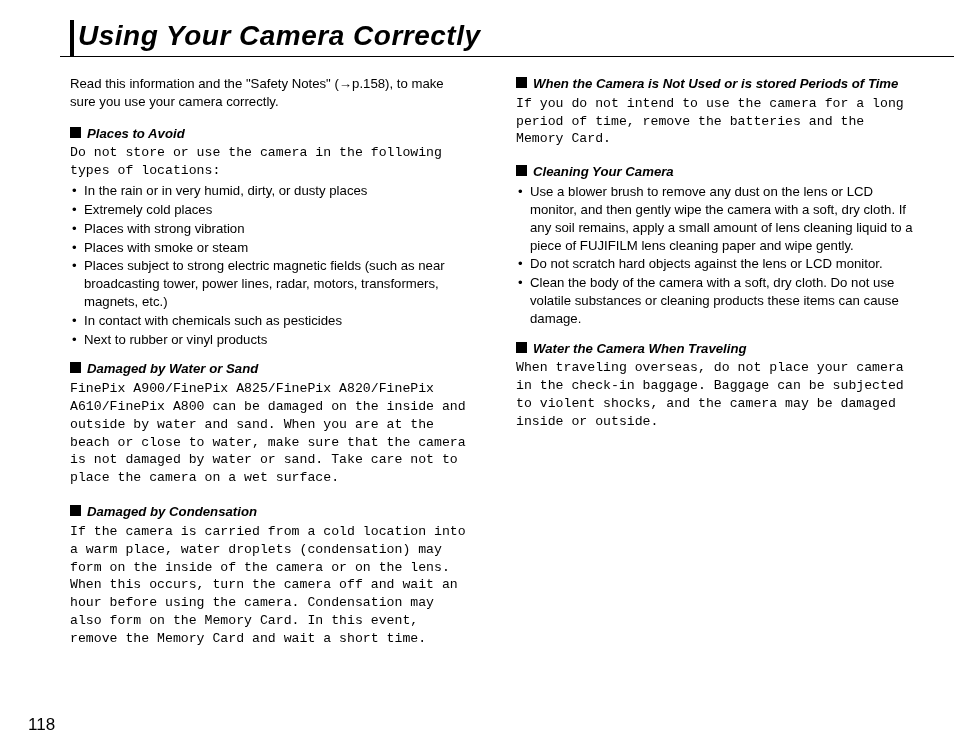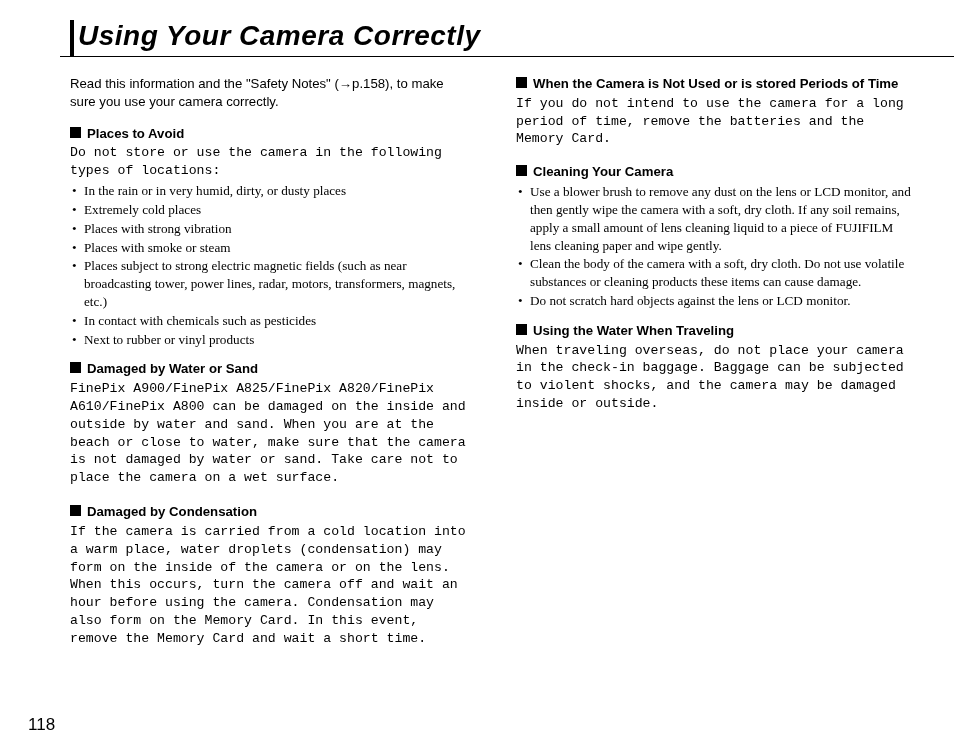--- a/index.html
+++ b/index.html
@@ -52,38 +52,38 @@
 .arrow-ref {
   font-family: Arial, sans-serif;
 }
 .section-head {
   font-weight: bold;
   margin-top: 12px;
   margin-bottom: 2px;
   display: flex;
   align-items: flex-start;
   gap: 6px;
+  font-style: italic;
 }
 .square {
   display: inline-block;
   width: 11px;
   height: 11px;
   background: #000;
   flex-shrink: 0;
   margin-top: 2px;
 }
 .body-text {
   margin-bottom: 2px;
   font-family: Liberation Mono, monospace;
 }
 ul {
   list-style: none;
   padding: 0;
   margin: 2px 0 10px 0;
-  font-family: Liberation Serif, serif;
 }
 ul li {
   position: relative;
   padding-left: 14px;
   margin-bottom: 1px;
 }
 ul li::before {
   content: "•";
   position: absolute;
   left: 2px;
@@ -147,27 +147,27 @@
         <span>When the Camera is Not Used or is stored Periods of Time</span>
       </div>
       <div class="body-text">If you do not intend to use the camera for a long period of time, remove the batteries and the Memory Card.</div>
 
       <div class="section-head" style="margin-top:15px">
         <span class="square"></span>
         <span>Cleaning Your Camera</span>
       </div>
       <ul>
         <li>Use a blower brush to remove any dust on the lens or LCD monitor, and then gently wipe the camera with a soft, dry cloth. If any soil remains, apply a small amount of lens cleaning liquid to a piece of FUJIFILM lens cleaning paper and wipe gently.</li>
+        <li>Do not scratch hard objects against the lens or LCD monitor.</li>
         <li>Clean the body of the camera with a soft, dry cloth. Do not use volatile substances or cleaning products these items can cause damage.</li>
-        <li>Do not scratch hard objects against the lens or LCD monitor.</li>
       </ul>
 
       <div class="section-head">
         <span class="square"></span>
-        <span>Using the Water When Traveling</span>
+        <span>Water the Camera When Traveling</span>
       </div>
       <div class="body-text">When traveling overseas, do not place your camera in the check-in baggage. Baggage can be subjected to violent shocks, and the camera may be damaged inside or outside.</div>
     </div>
 
   </div>
 
   <div class="page-number">118</div>
 </div>
 
 </body></html>

